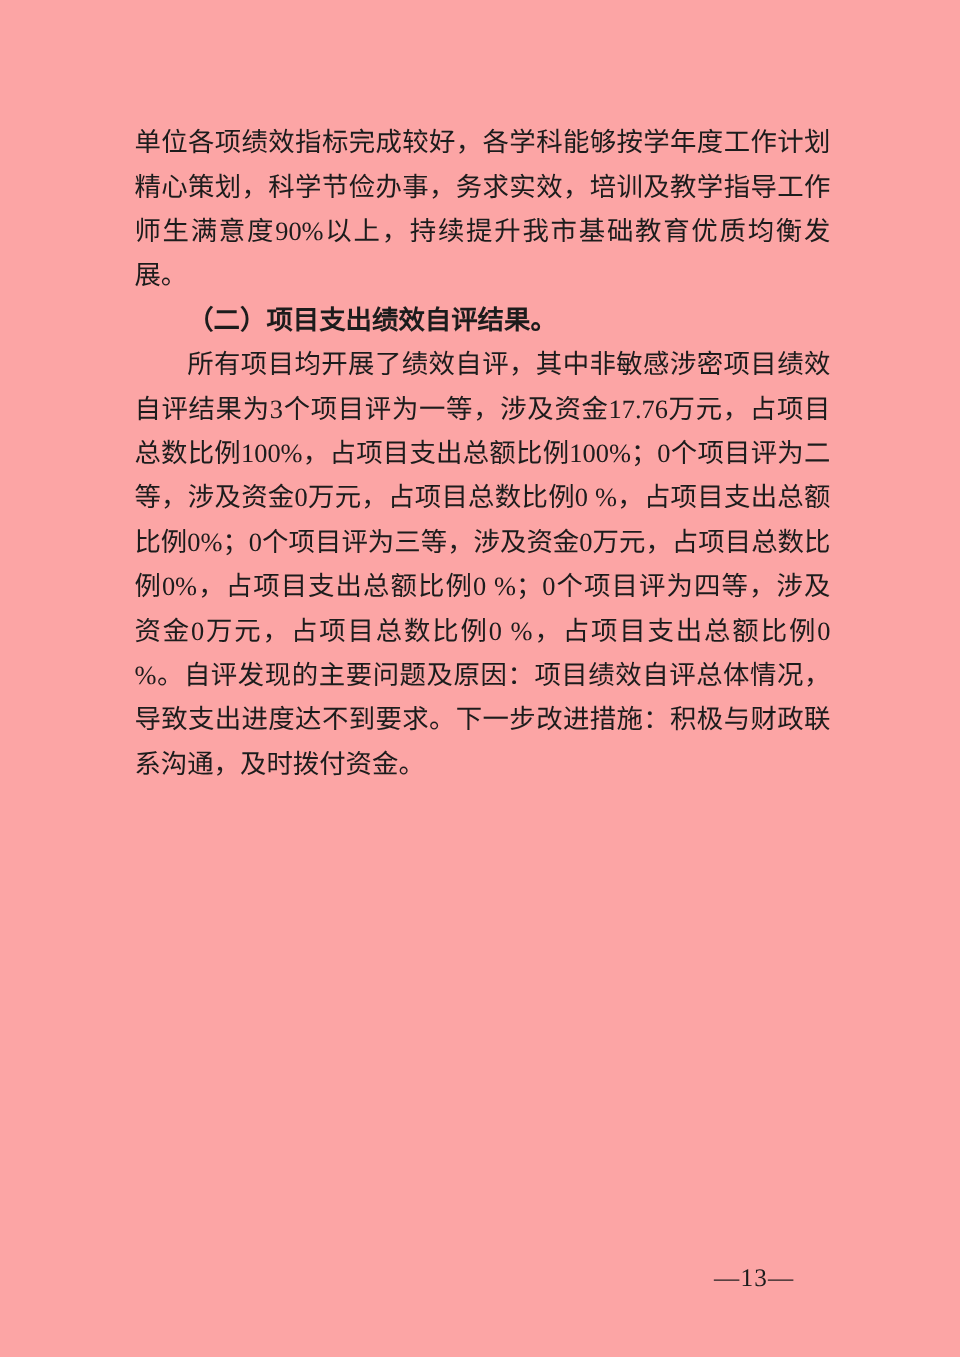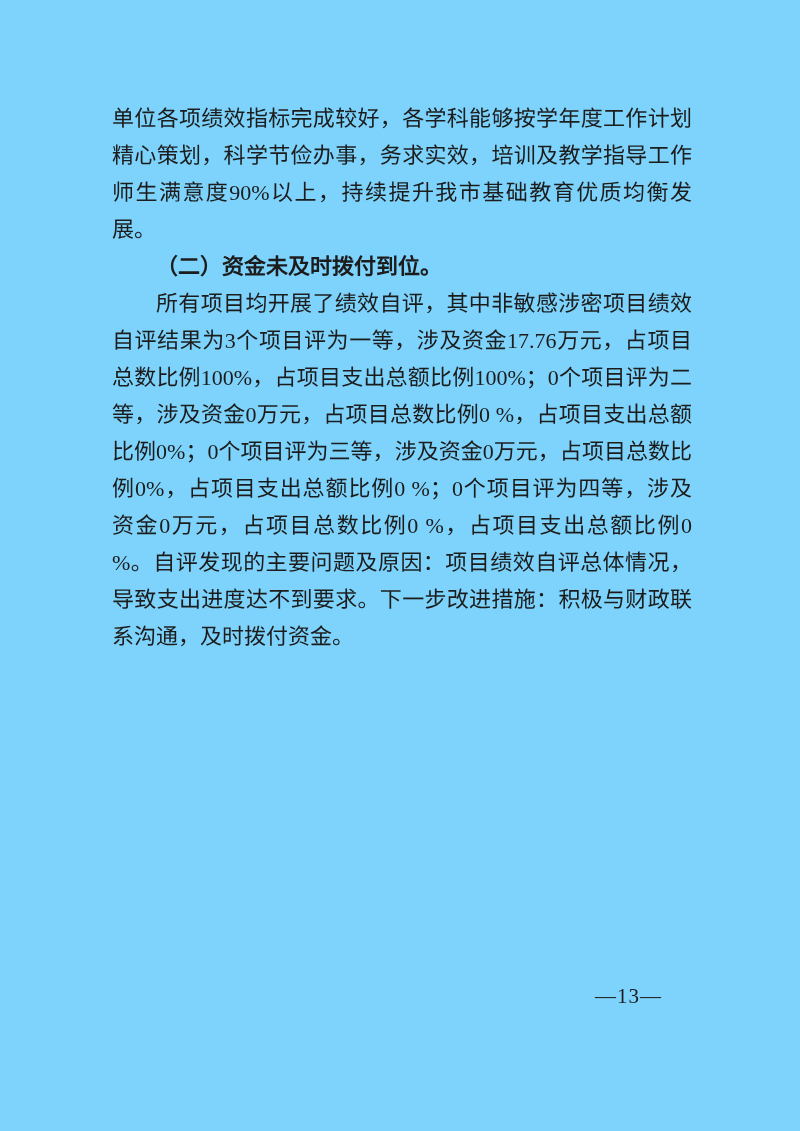--- a/index.html
+++ b/index.html
@@ -11,21 +11,21 @@
   body {
     width: 800px;
     height: 1131px;
     font-family: "Liberation Serif", "DejaVu Serif", serif;
     color: #1c1c1c;
   }
   .page {
     position: relative;
     width: 800px;
     height: 1131px;
-    background: #7dd3fc;
+    background: #fca5a5;
     overflow: hidden;
   }
   .content {
     position: absolute;
     left: 112px;
     top: 100px;
     width: 580px;
     font-size: 22px;
     line-height: 37px;
     text-align: justify;
@@ -36,30 +36,30 @@
     padding: 0;
   }
   .para.indent {
     text-indent: 2em;
   }
   .para.heading {
     font-weight: bold;
   }
   .page-number {
     position: absolute;
-    top: 984px;
+    top: 1053px;
     right: 138px;
     font-size: 21px;
     letter-spacing: 1px;
     color: #1c1c1c;
   }
 </style>
 </head>
 <body>
 
 <div class="page">
   <div class="content">
     <p class="para">单位各项绩效指标完成较好，各学科能够按学年度工作计划精心策划，科学节俭办事，务求实效，培训及教学指导工作师生满意度90%以上，持续提升我市基础教育优质均衡发展。</p>
-    <p class="para indent heading">（二）资金未及时拨付到位。</p>
+    <p class="para indent heading">（二）项目支出绩效自评结果。</p>
     <p class="para indent">所有项目均开展了绩效自评，其中非敏感涉密项目绩效自评结果为3个项目评为一等，涉及资金17.76万元，占项目总数比例100%，占项目支出总额比例100%；0个项目评为二等，涉及资金0万元，占项目总数比例0 %，占项目支出总额比例0%；0个项目评为三等，涉及资金0万元，占项目总数比例0%，占项目支出总额比例0 %；0个项目评为四等，涉及资金0万元，占项目总数比例0 %，占项目支出总额比例0 %。自评发现的主要问题及原因：项目绩效自评总体情况，导致支出进度达不到要求。下一步改进措施：积极与财政联系沟通，及时拨付资金。</p>
   </div>
   <div class="page-number">—13—</div>
 </div>
 
 </body></html>

